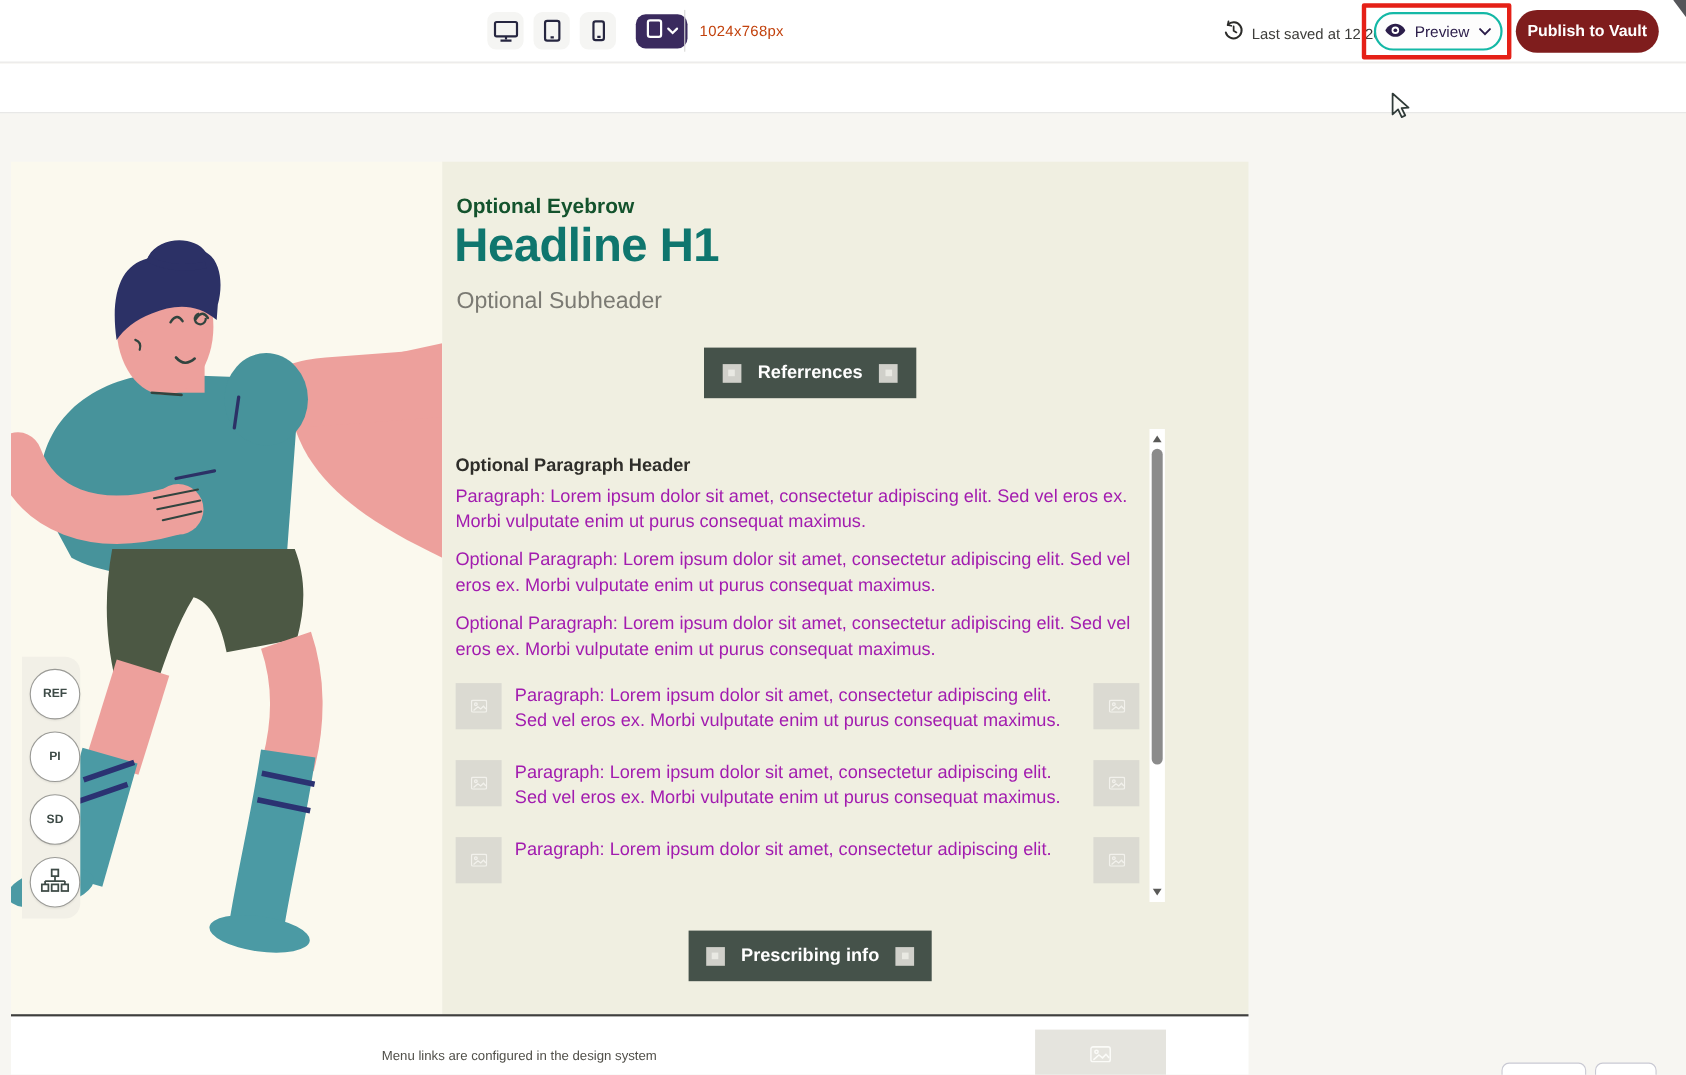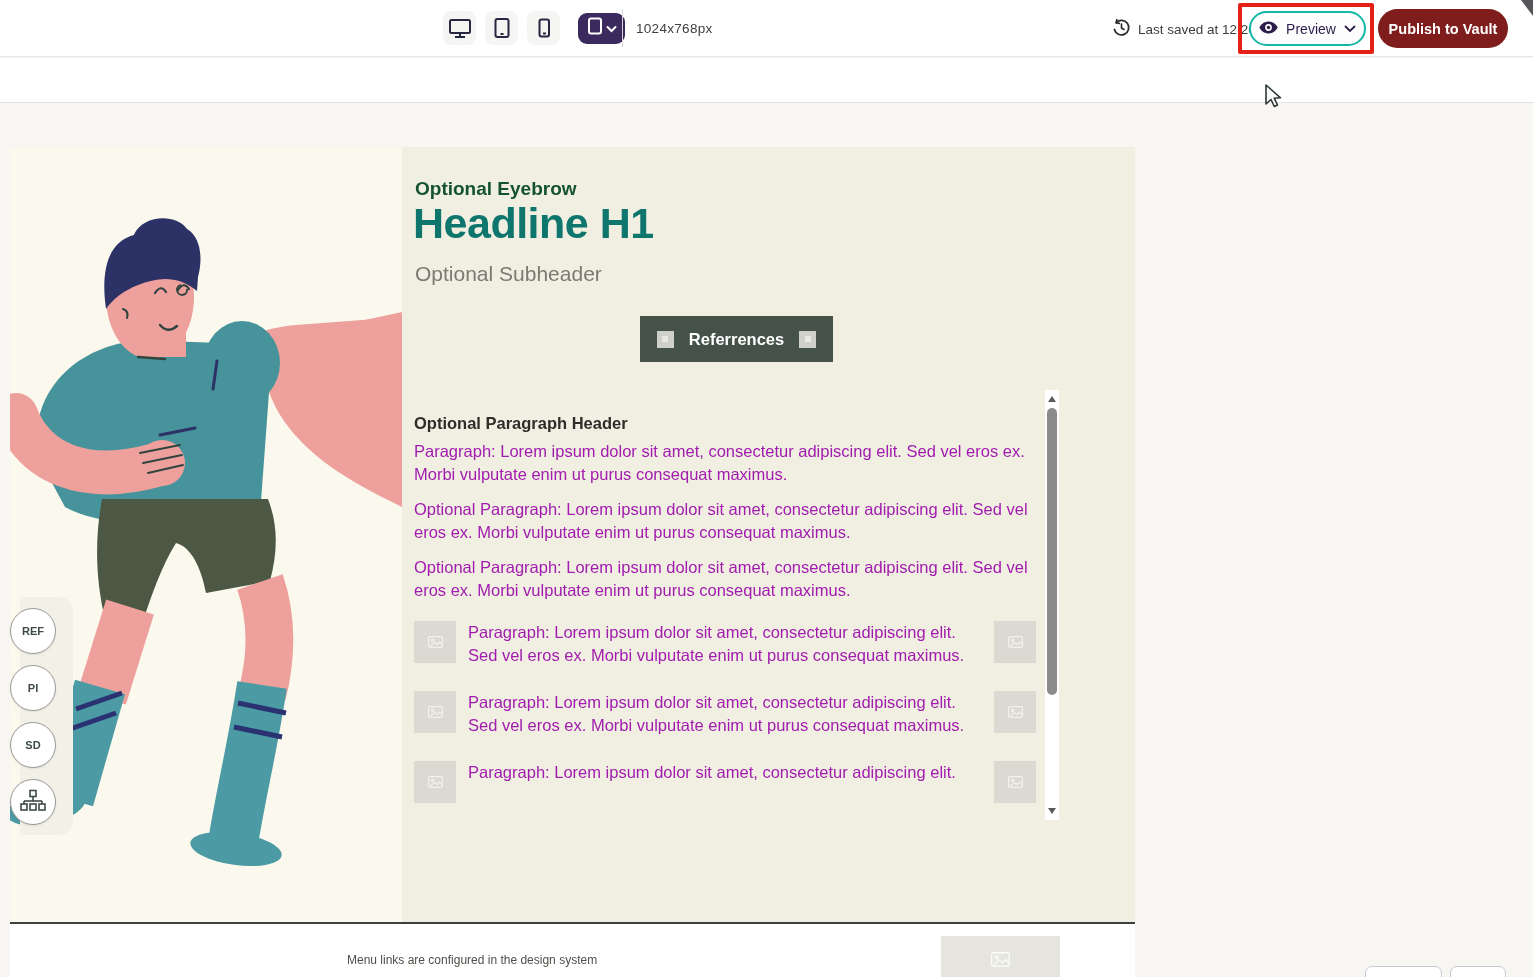--- a/index.html
+++ b/index.html
@@ -8,21 +8,21 @@
 
   
   .topbar { position:absolute; left:0; top:0; width:1533px; height:57px; background:#ffffff; border-bottom:1px solid #e6e6e4; z-index:30; }
   .subbar { position:absolute; left:0; top:58px; width:1533px; height:45px; background:#ffffff; border-bottom:1px solid #e3e3e1; z-index:29; }
 
   .device-group { position:absolute; left:443px; top:11px; display:flex; gap:9px; align-items:center; }
   .dev-btn { width:33px; height:34px; border-radius:8px; background:#f5f5f3; display:flex; align-items:center; justify-content:center; cursor:pointer; }
   .dev-btn svg { display:block; }
   .dev-active { width:47px; height:31px; margin-left:9px; border-radius:9px; background:#3a2a5e; display:flex; align-items:center; justify-content:center; gap:3px; cursor:pointer; }
   .tb-divider { position:absolute; left:622px; top:9px; width:1px; height:38px; background:#d8d8d6; }
-  .dim-label { position:absolute; left:636px; top:21px; font-size:13.5px; color:#404040; letter-spacing:.3px; }
+  .dim-label { position:absolute; left:636px; top:21px; font-size:13.5px; color:#c2410c; letter-spacing:.3px; }
 
   .save-group { position:absolute; left:1112px; top:18px; display:flex; align-items:center; gap:7px; }
   .save-label { font-size:13.5px; color:#3d3d3a; white-space:nowrap; }
 
   .anno-rect { position:absolute; left:1238px; top:3px; width:136px; height:51px; border:4px solid #e52017; border-radius:2px; z-index:40; pointer-events:none; }
 
   .preview-btn { position:absolute; left:1249px; top:11px; width:117px; height:35px; background:#fdfdfd; border:2px solid #14b8a6; border-radius:18px; display:flex; align-items:center; justify-content:center; gap:8px; cursor:pointer; z-index:41; }
   .preview-btn .lbl { font-size:14px; color:#2b1d4a; }
   .publish-btn { position:absolute; left:1378px; top:9px; width:130px; height:39px; background:#7f1d1d; border:none; border-radius:20px; color:#ffffff; font-size:14.5px; font-weight:bold; cursor:pointer; z-index:31; font-family:"Liberation Sans",sans-serif; }
 
@@ -55,21 +55,21 @@
   .scrollbar { position:absolute; left:643px; top:243px; width:14px; height:430px; background:#ffffff; }
   .sb-up { position:absolute; left:3px; top:6px; width:0; height:0; border-left:4px solid transparent; border-right:4px solid transparent; border-bottom:6px solid #5a5a58; cursor:pointer; }
   .sb-down { position:absolute; left:3px; bottom:6px; width:0; height:0; border-left:4px solid transparent; border-right:4px solid transparent; border-top:6px solid #5a5a58; cursor:pointer; }
   .sb-thumb { position:absolute; left:2px; top:18px; width:10px; height:287px; background:#8b8b8b; border-radius:5px; cursor:pointer; }
 
   .footer-note { position:absolute; left:337px; top:29px; font-size:12px; color:#504f49; }
   .footer-ph { position:absolute; left:931px; top:12px; width:119px; height:50px; background:#e5e4de; display:flex; align-items:center; justify-content:center; }
 
   
   .side-rail { position:absolute; left:10px; top:450px; width:53px; height:238px; background:#f2f0e7; border-radius:0 14px 14px 0; z-index:8; }
-  .side-circle { position:absolute; left:0; width:46px; height:46px; border-radius:50%; background:#ffffff; border:1.5px solid #9a9a96; display:flex; align-items:center; justify-content:center; font-size:11px; font-weight:bold; color:#3e4b47; cursor:pointer; z-index:9; box-shadow:0 1px 2px rgba(0,0,0,.08); }
+  .side-circle { position:absolute; left:17px; width:46px; height:46px; border-radius:50%; background:#ffffff; border:1.5px solid #9a9a96; display:flex; align-items:center; justify-content:center; font-size:11px; font-weight:bold; color:#3e4b47; cursor:pointer; z-index:9; box-shadow:0 1px 2px rgba(0,0,0,.08); }
 
   
   .br-btn { position:absolute; background:#ffffff; border:1px solid #c9c9d3; border-radius:7px; height:30px; z-index:6; cursor:pointer; }
   .br-btn.b1 { left:1365px; top:966px; width:77px; }
   .br-btn.b2 { left:1450px; top:966px; width:56px; }
 
   .cursor { position:absolute; left:1263px; top:84px; z-index:60; pointer-events:none; }
 </style>
 </head>
 <body>
@@ -295,20 +295,29 @@
         </div>
       </div>
     </div>
 
     <div class="scrollbar">
       <div class="sb-up"></div>
       <div class="sb-thumb"></div>
       <div class="sb-down"></div>
     </div>
 
+    <button class="green-btn btn-prescribing">
+      <span class="sq">
+          <i></i>
+        </span>
+      <span>Prescribing info</span>
+      <span class="sq">
+          <i></i>
+        </span>
+    </button>
   </div>
 
   <div class="t-footer">
     <div class="footer-note">Menu links are configured in the design system</div>
     <div class="footer-ph">
       <span>
         <svg width="19" height="15" viewBox="0 0 19 15" fill="none" stroke="#fbfbf8" stroke-width="1.4">
             <rect x="0.7" y="0.7" width="17.6" height="13.6" rx="2"></rect>
             <circle cx="5.8" cy="5.2" r="1.5"></circle>
             <path d="M3,12.5 L8,8 L11.3,10.7 L14.4,7.5 L17.3,10.7"></path>

